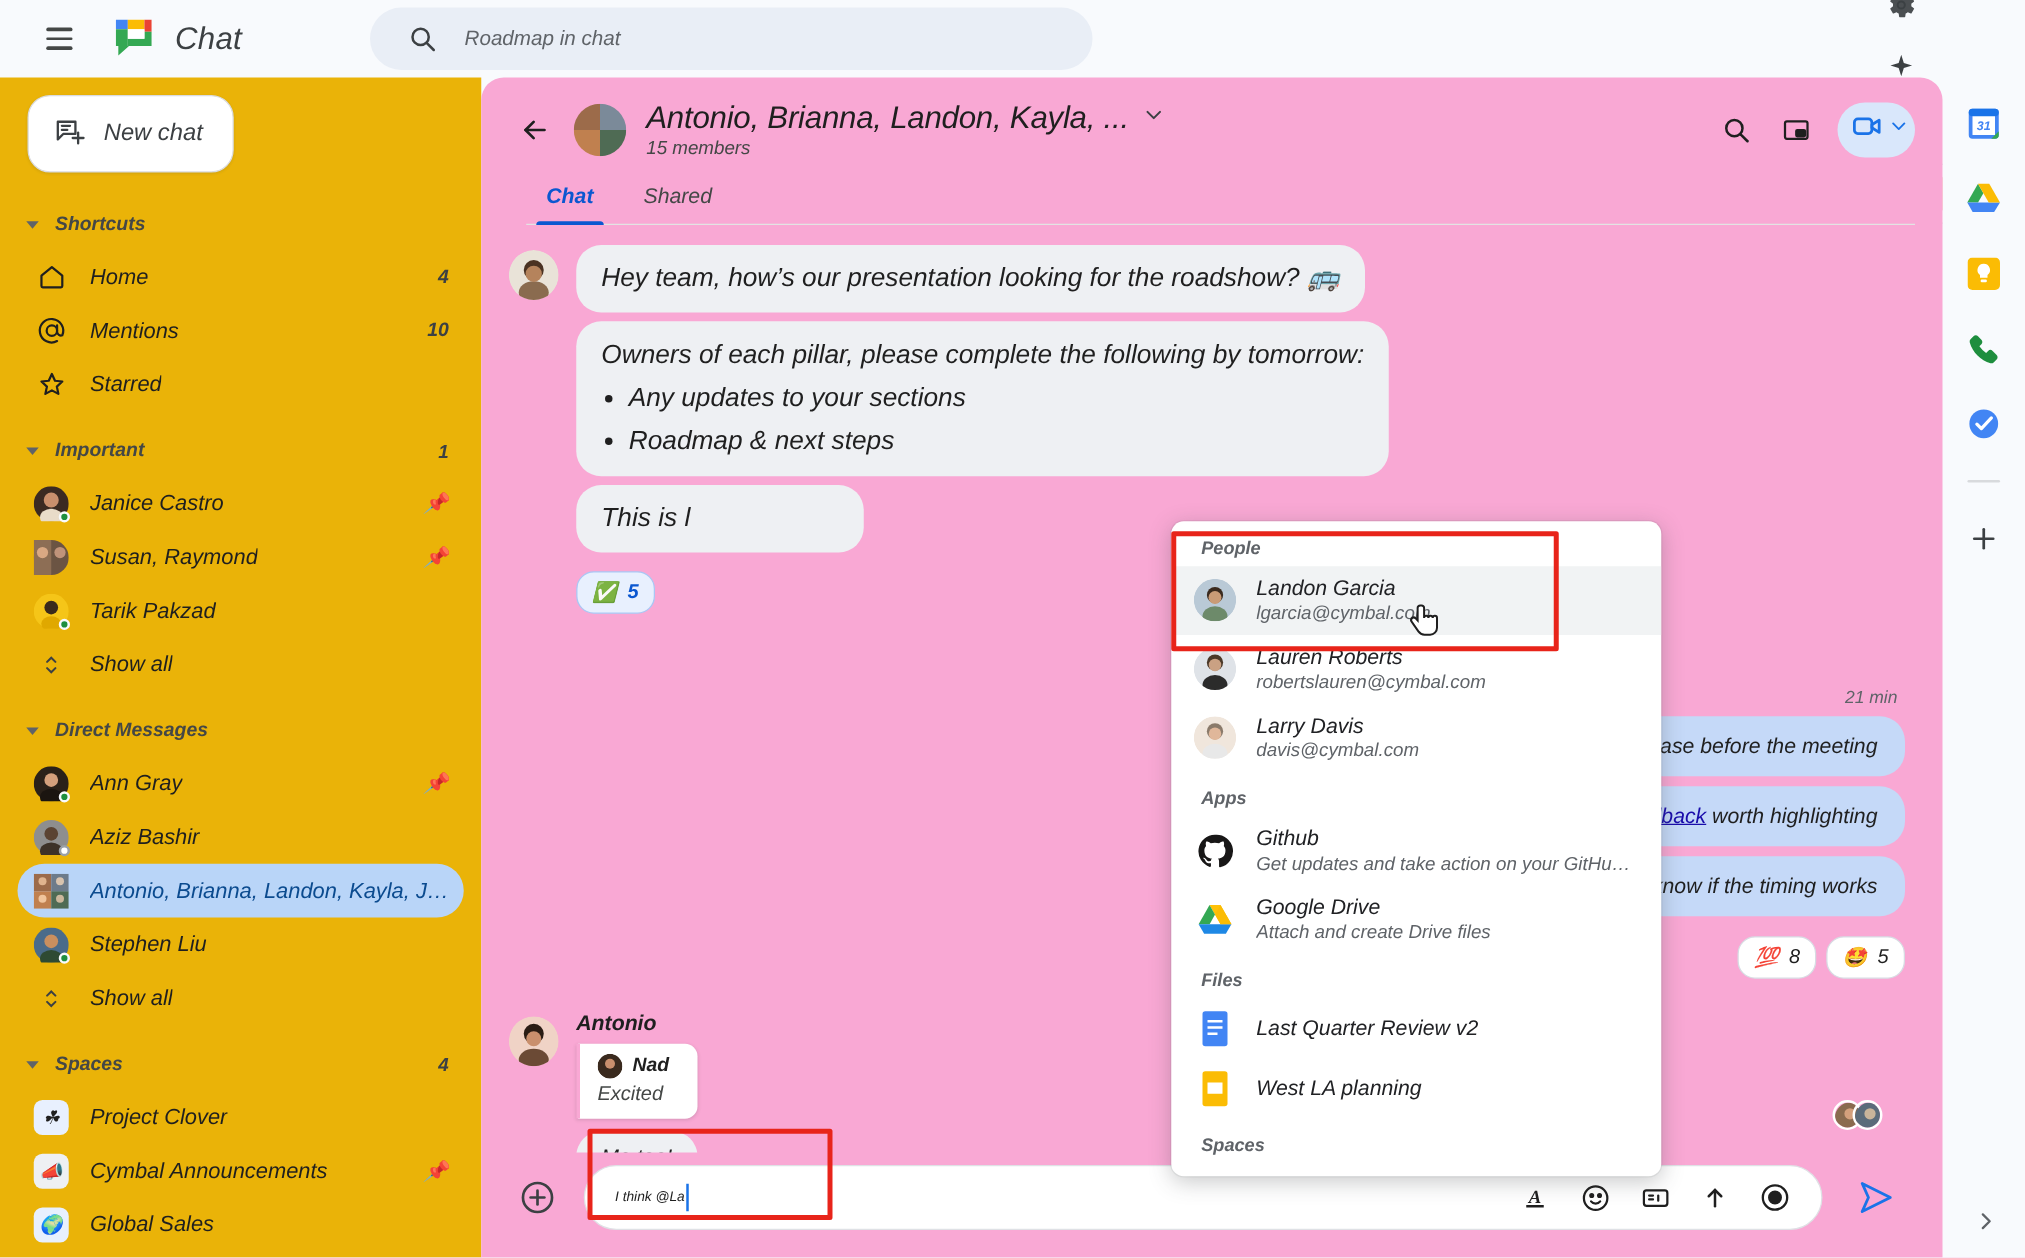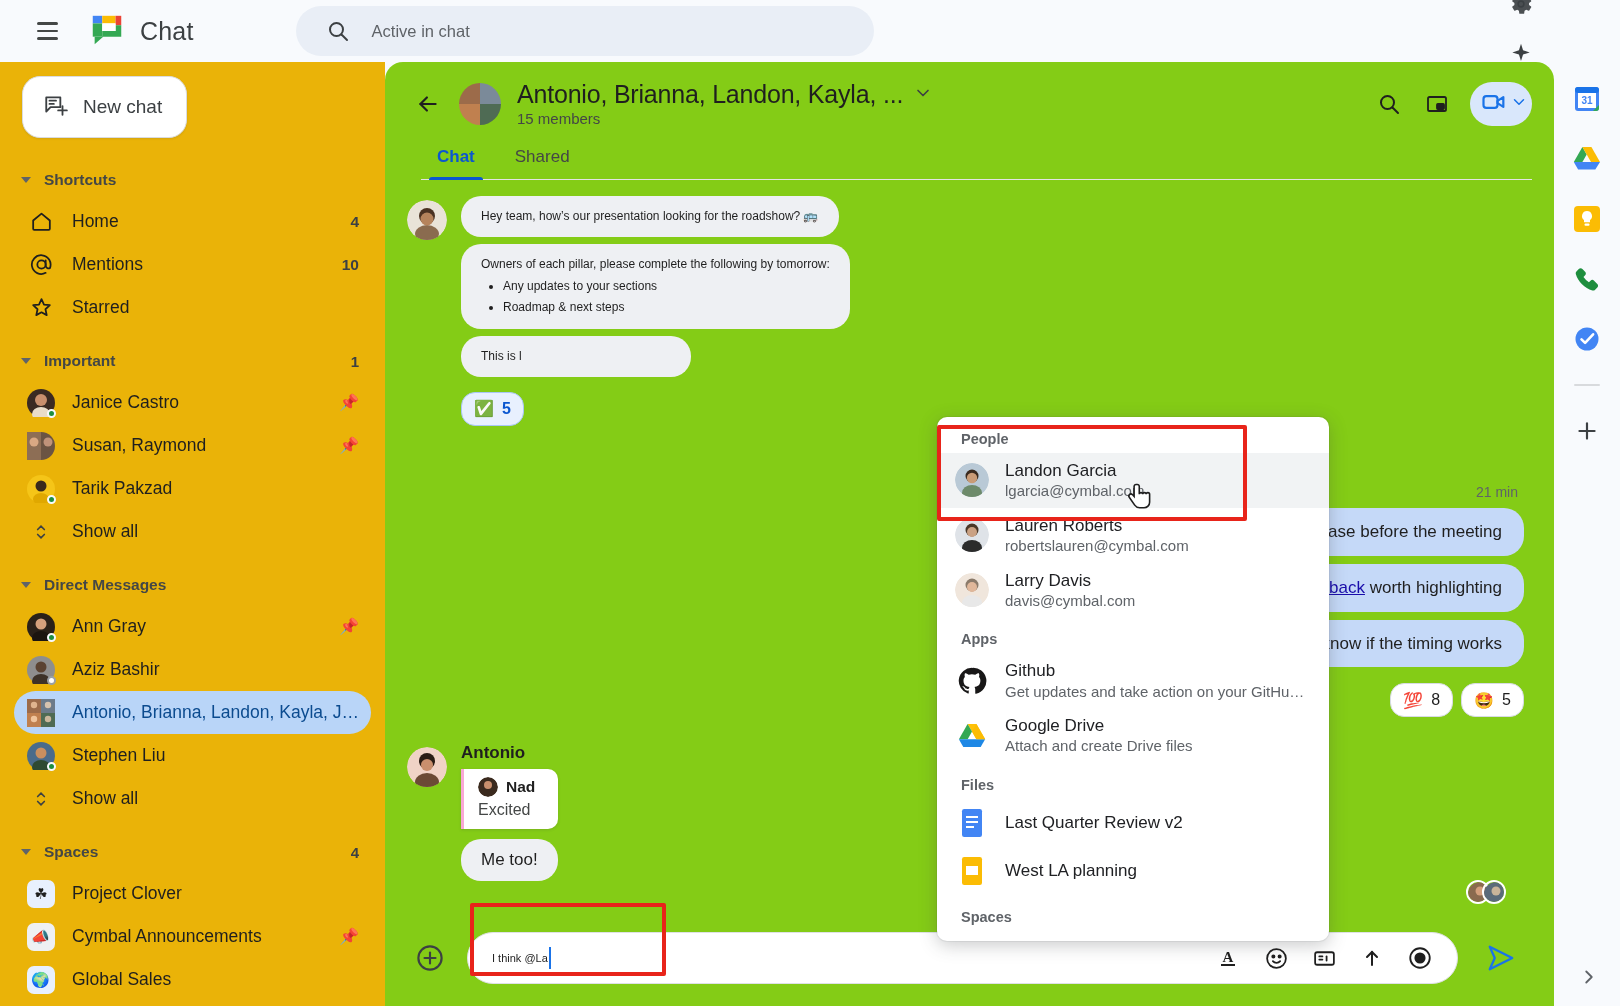--- a/index.html
+++ b/index.html
@@ -4,21 +4,21 @@
 <title>Google Chat</title>
 <style>
   * { box-sizing: border-box; margin: 0; padding: 0; }
   html, body {
     width: 1620px; height: 1006px;
     font-family: "Liberation Sans", sans-serif;
     background: #f8fafd;
     overflow: hidden;
     color: #1f1f1f;
   }
-  .app { position: relative; width: 1620px; height: 1006px; display: flex; flex-direction: column; }
+  .app { position: relative; width: 1620px; height: 1006px; display: flex; flex-direction: column; font-style: italic; }
 
   
   .topbar { height: 62px; flex: 0 0 62px; display: flex; align-items: center; background: #f8fafd; padding: 0 14px; gap: 0; }
   .hamburger { width: 46px; height: 46px; display: flex; flex-direction: column; justify-content: center; align-items: center; gap: 5px; border-radius: 50%; cursor: pointer; margin-left: 10px; }
   .hamburger span { display: block; width: 21px; height: 2.4px; background: #444746; border-radius: 2px; }
   .chat-logo { width: 38px; height: 38px; margin-left: 18px; position: relative; }
   .brand-title { font-size: 25px; color: #3c4043; margin-left: 14px; letter-spacing: .2px; }
 
   .search-wrap { margin-left: 102px; width: 578px; height: 50px; background: #e9eef6; border-radius: 26px; display: flex; align-items: center; padding: 0 18px; cursor: text; }
   .search-wrap .sicon { width: 24px; height: 24px; flex: 0 0 24px; margin-left: 12px; }
@@ -55,21 +55,21 @@
   .pin { color: #444746; font-size: 16px; }
 
   .av-sm { width: 28px; height: 28px; border-radius: 50%; position: relative; overflow: visible; }
   .av-img { width: 28px; height: 28px; border-radius: 50%; overflow: hidden; }
   .pres { position: absolute; right: -1px; bottom: -1px; width: 9px; height: 9px; border-radius: 50%; border: 2px solid #f8fafd; }
   .pres.on { background: #1e8e3e; }
   .pres.off { background: #fff; border: 2px solid #9aa0a6; }
   .sq-ico { width: 28px; height: 28px; border-radius: 7px; display: flex; align-items: center; justify-content: center; font-size: 15px; }
 
   
-  .main { flex: 1; min-width: 0; background: #84cc16; border-radius: 18px 18px 0 0; margin: 0; display: flex; flex-direction: column; position: relative; overflow: hidden; }
+  .main { flex: 1; min-width: 0; background: #f9a8d4; border-radius: 18px 18px 0 0; margin: 0; display: flex; flex-direction: column; position: relative; overflow: hidden; }
   .conv-head { padding: 18px 22px 0 22px; flex: none; }
   .conv-top { display: flex; align-items: center; }
   .back-btn { width: 42px; height: 42px; border-radius: 50%; display: flex; align-items: center; justify-content: center; cursor: pointer; flex: none; }
   .group-av { width: 42px; height: 42px; border-radius: 50%; overflow: hidden; margin-left: 10px; display: grid; grid-template-columns: 1fr 1fr; grid-template-rows: 1fr 1fr; flex: none; }
   .group-av div { width: 100%; height: 100%; }
   .conv-titles { margin-left: 16px; min-width: 0; }
   .conv-title-line { display: flex; align-items: center; gap: 10px; }
   .conv-title { font-size: 25px; color: #1f1f1f; white-space: nowrap; letter-spacing: -.2px; }
   .conv-sub { font-size: 15px; color: #444746; margin-top: 1px; }
   .conv-actions { margin-left: auto; display: flex; align-items: center; gap: 2px; }
@@ -78,21 +78,21 @@
   .tabs { display: flex; gap: 8px; margin: 10px 0 0 14px; border-bottom: 1px solid #e3e3e3; }
   .tab { padding: 10px 16px 12px 16px; font-size: 17px; color: #444746; cursor: pointer; position: relative; }
   .tab.active { color: #0b57d0; font-weight: bold; }
   .tab.active::after { content: ""; position: absolute; left: 8px; right: 8px; bottom: -1px; height: 3px; background: #0b57d0; border-radius: 3px 3px 0 0; }
 
   
   .msgs { flex: 1; overflow: hidden; padding: 16px 30px 0 22px; position: relative; }
   .msg-block { display: flex; gap: 14px; align-items: flex-start; }
   .msg-av { width: 40px; height: 40px; border-radius: 50%; overflow: hidden; flex: none; margin-top: 4px; }
   .bubbles { display: flex; flex-direction: column; gap: 7px; align-items: flex-start; min-width: 0; }
-  .bubble { background: #eef0f3; border-radius: 20px; padding: 12px 20px; font-size: 12px; color: #1f1f1f; line-height: 1.45; max-width: 700px; }
+  .bubble { background: #eef0f3; border-radius: 20px; padding: 12px 20px; font-size: 21px; color: #1f1f1f; line-height: 1.45; max-width: 700px; }
   .bubble ul { margin: 4px 0 0 22px; }
   .bubble li { margin-top: 4px; }
   .reactions { display: flex; gap: 8px; margin-top: 8px; }
   .rx { display: flex; align-items: center; gap: 8px; border: 1px solid #d7dce3; border-radius: 14px; height: 34px; padding: 0 12px; font-size: 16px; background: #fff; cursor: pointer; }
   .rx.active { background: #e8f0fe; border-color: #a9c7f5; color: #0b57d0; font-weight: bold; }
 
   .right-col { display: flex; flex-direction: column; align-items: flex-end; gap: 8px; margin-top: 58px; }
   .ts { font-size: 14px; color: #5f6368; margin-right: 6px; }
   .bubble-out { background: #c5d9f8; border-radius: 20px; padding: 12px 22px; font-size: 17px; color: #1f1f1f; line-height: 1.4; }
   .bold-green { color: #137333; font-weight: bold; }
@@ -161,21 +161,21 @@
     </div>
     <div class="brand-title">Chat</div>
 
     <div class="search-wrap">
       <span class="sicon">
         <svg width="24" height="24" viewBox="0 0 24 24" fill="none" stroke="#3c4043" stroke-width="2">
           <circle cx="10.5" cy="10.5" r="6.5"></circle>
             <line x1="15.5" y1="15.5" x2="21" y2="21" stroke-linecap="round"></line>
         </svg>
       </span>
-      <span class="search-placeholder">Active in chat</span>
+      <span class="search-placeholder">Roadmap in chat</span>
     </div>
 
     <div class="top-right">
       <div class="active-chip">
         <span class="active-dot"></span>
         <span class="active-label">Active</span>
         <span>
           <svg width="18" height="18" viewBox="0 0 24 24" fill="none" stroke="#3c4043" stroke-width="2">
               <path d="M6 9l6 6 6-6" stroke-linecap="round" stroke-linejoin="round"></path>
             </svg>

